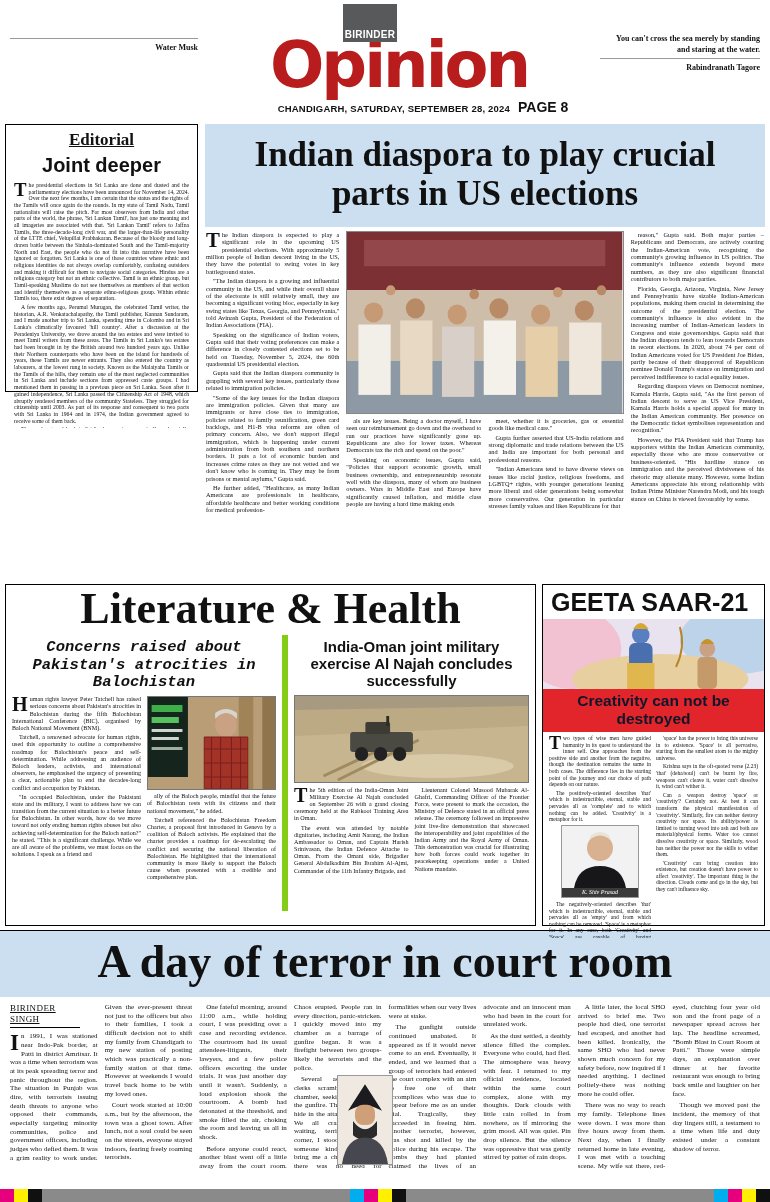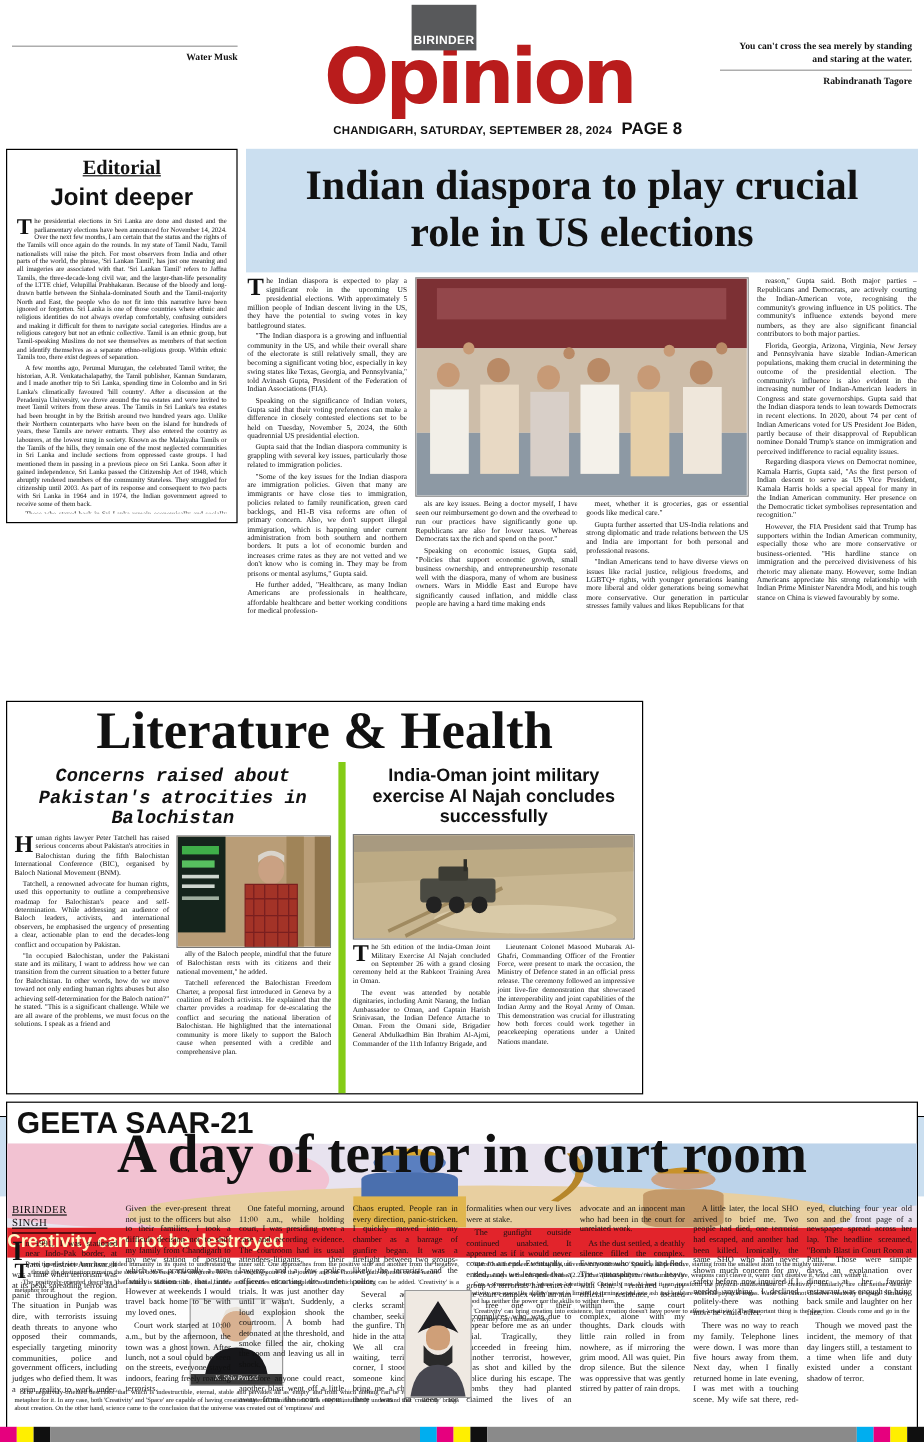--- a/index.html
+++ b/index.html
@@ -25,55 +25,55 @@
   .pageno{font-size:14px;font-weight:bold;}
 
   
   p{margin:0 0 2px;text-indent:7px;text-align:justify;}
   p.lead{text-indent:0;}
   .lead::first-letter{float:left;font-size:3.3em;line-height:.78;padding:1px 2px 0 0;font-weight:bold;}
   figure{margin:0;}
 
   
   .row1{display:flex;gap:7px;padding:2px 5px 0;height:460px;box-sizing:border-box;}
-  .ed-box{width:193px;min-width:193px;height:312px;border:1.5px solid #000;padding:4px 8px;box-sizing:border-box;background:#fff;}
+  .ed-box{width:193px;min-width:193px;height:268px;border:1.5px solid #000;padding:4px 8px;box-sizing:border-box;background:#fff;}
   .ed-label{font-size:17px;font-weight:bold;text-align:center;text-decoration:underline;margin:1px 0 4px;}
   .ed-title{font-family:"Liberation Sans",sans-serif;font-weight:bold;font-size:20px;text-align:center;margin:0 0 5px;}
   .ed-body{font-size:5.7px;line-height:1.17;height:246px;overflow:hidden;}
 
   .us-art{flex:1;display:flex;flex-direction:column;min-width:0;}
   .blue-band{background:#cbdff0;}
   .us-head{text-align:center;font-weight:bold;font-size:35px;line-height:1.1;padding:12px 24px 14px;}
   .us-body{display:grid;grid-template-columns:1fr 2.08fr 1fr;gap:7px;padding:4px 1px;height:338px;box-sizing:border-box;}
   .txtcol{font-size:6.3px;line-height:1.17;overflow:hidden;}
   .us-mid{display:flex;flex-direction:column;min-width:0;}
   .us-photo{height:181px;border:1px solid #888;}
   .us-mid-cols{display:grid;grid-template-columns:1fr 1fr;gap:7px;flex:1;margin-top:3px;overflow:hidden;}
 
   
-  .row2{display:flex;gap:6px;padding:0 5px;height:342px;box-sizing:border-box;margin-top:2px;flex-direction:column;}
+  .row2{display:flex;gap:6px;padding:0 5px;height:342px;box-sizing:border-box;margin-top:2px;}
   .lit-box{width:531px;min-width:531px;border:1.5px solid #000;box-sizing:border-box;background:#fff;}
   .lit-banner{font-size:44px;font-weight:bold;text-align:center;line-height:1.05;padding:1px 0 3px;}
   .lit-cols{display:flex;height:276px;}
   .baloch{width:276px;min-width:276px;padding:2px 6px;box-sizing:border-box;}
   .oman{flex:1;border-left:6px solid #84cc16;padding:2px 6px;box-sizing:border-box;min-width:0;}
   .baloch-h{font-family:Liberation Mono, monospace;font-style:italic;font-weight:bold;font-size:15.5px;
             text-align:center;line-height:1.12;margin:2px 0 5px;}
   .oman-h{font-family:"Liberation Sans",sans-serif;font-weight:bold;font-size:15px;text-align:center;line-height:1.12;margin:2px 0 5px;}
   .small-body{font-size:6.1px;line-height:1.18;}
   .baloch-body{display:grid;grid-template-columns:1fr 1fr;gap:6px;height:222px;overflow:hidden;}
   .baloch-photo{height:92px;border:1px solid #777;margin-bottom:3px;}
   .oman-photo{height:86px;border:1px solid #777;margin-bottom:4px;}
   .oman-cols{display:grid;grid-template-columns:1fr 1fr;gap:6px;height:124px;overflow:hidden;}
 
   .geeta-box{flex:1;border:1.5px solid #000;box-sizing:border-box;min-width:0;background:#fff;}
   .geeta-head{font-family:"Liberation Sans",sans-serif;font-weight:bold;font-size:25px;padding:3px 8px 2px;}
   .geeta-img{height:70px;}
-  .geeta-banner{background:#e2242b;color:#fef9c3;font-family:"Liberation Sans",sans-serif;font-weight:bold;
-                font-size:15.5px;padding:3px 0 4px;}
+  .geeta-banner{background:#e2242b;color:#0f172a;font-family:"Liberation Sans",sans-serif;font-weight:bold;
+                font-size:15.5px;text-align:center;padding:3px 0 4px;}
   .geeta-body{display:flex;gap:5px;padding:3px 6px;font-size:5.5px;line-height:1.2;height:200px;overflow:hidden;}
   .geeta-col{width:50%;min-width:0;}
   .prasad-fig{width:76px;margin:2px auto 3px;border:1px solid #999;}
   .prasad-img{height:62px;display:block;}
   .photo-caption{background:#3a3a3a;color:#fff;font-style:italic;font-size:6px;text-align:center;padding:1px 0;}
 
   
   .terror{margin-top:4px;border-top:1.5px solid #000;}
   .terror-head{text-align:center;font-weight:bold;font-size:46px;line-height:1;padding:8px 0 12px;}
   .terror-body{position:relative;padding:6px 10px 0;height:188px;box-sizing:border-box;
@@ -123,21 +123,21 @@
       <div class="ed-label" data-interactable="false">Editorial</div>
       <div class="ed-title" data-interactable="false">Joint deeper</div>
       <div class="ed-body" data-interactable="false">
           <p data-interactable="false" class="lead">The presidential elections in Sri Lanka are done and dusted and the parliamentary elections have been announced for November 14, 2024. Over the next few months, I am certain that the status and the rights of the Tamils will once again do the rounds. In my state of Tamil Nadu, Tamil nationalists will raise the pitch. For most observers from India and other parts of the world, the phrase, 'Sri Lankan Tamil', has just one meaning and all imageries are associated with that. 'Sri Lankan Tamil' refers to Jaffna Tamils, the three-decade-long civil war, and the larger-than-life personality of the LTTE chief, Velupillai Prabhakaran. Because of the bloody and long-drawn battle between the Sinhala-dominated South and the Tamil-majority North and East, the people who do not fit into this narrative have been ignored or forgotten. Sri Lanka is one of those countries where ethnic and religious identities do not always overlap comfortably, confusing outsiders and making it difficult for them to navigate social categories. Hindus are a religious category but not an ethnic collective. Tamil is an ethnic group, but Tamil-speaking Muslims do not see themselves as members of that section and identify themselves as a separate ethno-religious group. Within ethnic Tamils too, there exist degrees of separation.</p>
           <p data-interactable="false">A few months ago, Perumal Murugan, the celebrated Tamil writer, the historian, A.R. Venkatachalapathy, the Tamil publisher, Kannan Sundaram, and I made another trip to Sri Lanka, spending time in Colombo and in Sri Lanka's climatically favoured 'hill country'. After a discussion at the Peradeniya University, we drove around the tea estates and were invited to meet Tamil writers from these areas. The Tamils in Sri Lanka's tea estates had been brought in by the British around two hundred years ago. Unlike their Northern counterparts who have been on the island for hundreds of years, these Tamils are newer entrants. They also entered the country as labourers, at the lowest rung in society. Known as the Malaiyaha Tamils or the Tamils of the hills, they remain one of the most neglected communities in Sri Lanka and include sections from oppressed caste groups. I had mentioned them in passing in a previous piece on Sri Lanka. Soon after it gained independence, Sri Lanka passed the Citizenship Act of 1948, which abruptly rendered members of the community Stateless. They struggled for citizenship until 2003. As part of its response and consequent to two pacts with Sri Lanka in 1964 and in 1974, the Indian government agreed to receive some of them back.</p>
           <p data-interactable="false">Those who stayed back in Sri Lanka remain economically and socially marginalised despite significant political and parliamentary representation through the Ceylon Workers' Congress and the Tamil Progressive Alliance. Many of those who returned to India, too, are still fighting for land rights.</p>
         </div>
     </div>
 
     <div class="us-art" data-interactable="false">
-      <div class="blue-band us-head" data-interactable="false">Indian diaspora to play crucial role in US elections</div>
+      <div class="blue-band us-head" data-interactable="false">Indian diaspora to play crucial parts in US elections</div>
       <div class="us-body" data-interactable="false">
         <div class="txtcol" data-interactable="false">
             <p data-interactable="false" class="lead">The Indian diaspora is expected to play a significant role in the upcoming US presidential elections. With approximately 5 million people of Indian descent living in the US, they have the potential to swing votes in key battleground states.</p>
             <p data-interactable="false">"The Indian diaspora is a growing and influential community in the US, and while their overall share of the electorate is still relatively small, they are becoming a significant voting bloc, especially in key swing states like Texas, Georgia, and Pennsylvania," told Avinash Gupta, President of the Federation of Indian Associations (FIA).</p>
             <p data-interactable="false">Speaking on the significance of Indian voters, Gupta said that their voting preferences can make a difference in closely contested elections set to be held on Tuesday, November 5, 2024, the 60th quadrennial US presidential election.</p>
             <p data-interactable="false">Gupta said that the Indian diaspora community is grappling with several key issues, particularly those related to immigration policies.</p>
             <p data-interactable="false">"Some of the key issues for the Indian diaspora are immigration policies. Given that many are immigrants or have close ties to immigration, policies related to family reunification, green card backlogs, and H1-B visa reforms are often of primary concern. Also, we don't support illegal immigration, which is happening under current administration from both southern and northern borders. It puts a lot of economic burden and increases crime rates as they are not vetted and we don't know who is coming in. They may be from prisons or mental asylums," Gupta said.</p>
             <p data-interactable="false">He further added, "Healthcare, as many Indian Americans are professionals in healthcare, affordable healthcare and better working conditions for medical profession-</p>
           </div>
         <div class="us-mid" data-interactable="false">

